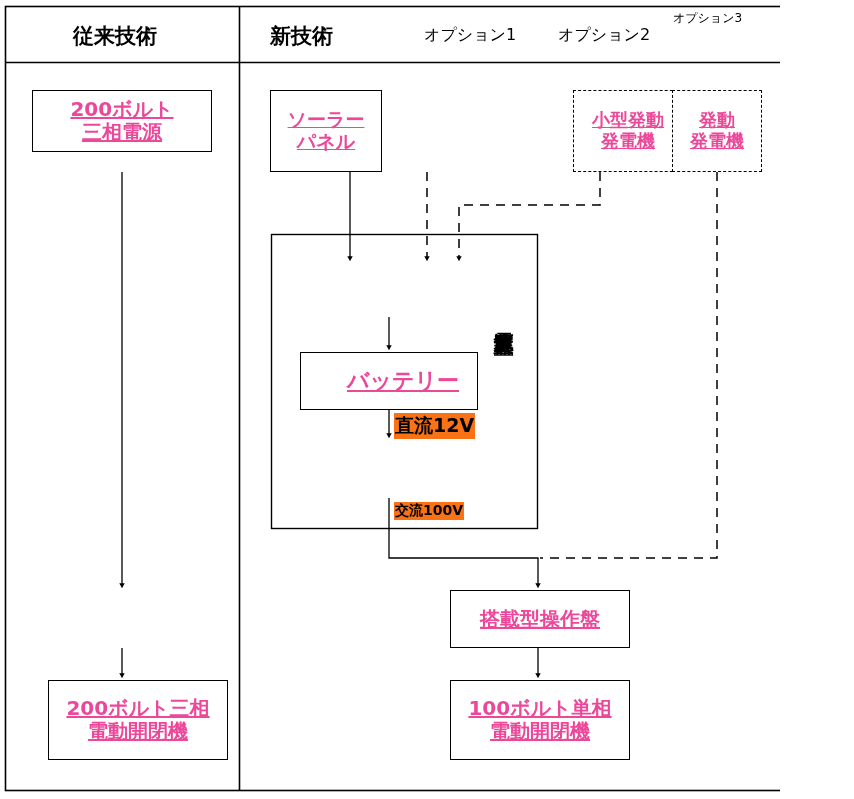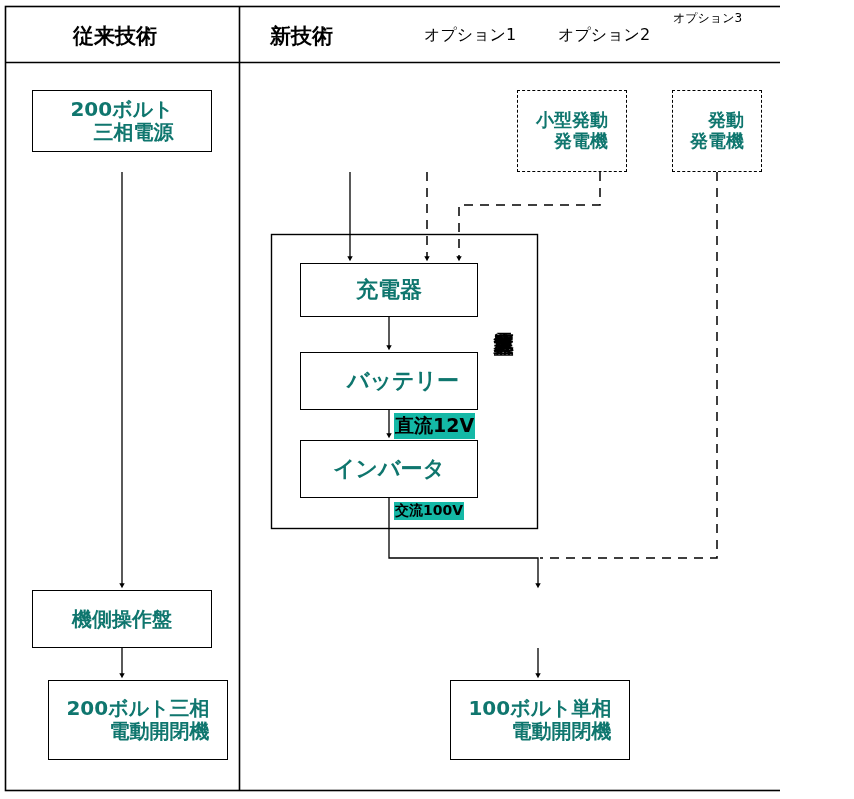--- a/index.html
+++ b/index.html
@@ -1,29 +1,29 @@
 <!DOCTYPE html>
 <html><head>
 <meta charset="utf-8">
 <style>
   html,body{margin:0;padding:0;background:#ffffff;}
   body{font-family:"DejaVu Sans","Liberation Sans",sans-serif;}
   #root{position:relative;width:780px;height:799px;background:#ffffff;overflow:hidden;}
   svg#canvas{position:absolute;left:0;top:0;width:854px;height:799px;}
 
   .node{position:absolute;box-sizing:border-box;background:#ffffff;
-        display:flex;align-items:center;justify-content:center;text-align:right;
-        color:#0f766e;line-height:1.15;white-space:pre-line;}
+        display:flex;align-items:center;justify-content:center;text-align:center;
+        color:#ec4899;line-height:1.15;white-space:pre-line;text-decoration:underline;}
   .node.solid{border:1.4px solid #000;}
   .node.dashed{border:1.7px dashed #000;}
 
   .hdr{position:absolute;color:#000;white-space:nowrap;}
   .hdr.bold{font-weight:bold;}
 
-  .edge-label{position:absolute;color:#000;background:#14b8a6;white-space:nowrap;
+  .edge-label{position:absolute;color:#000;background:#f97316;white-space:nowrap;
               padding:0 1px;font-weight:bold;}
 
   .vlabel{position:absolute;color:#000;font-weight:bold;line-height:1.0;
           writing-mode:vertical-rl;text-orientation:upright;letter-spacing:1px;}
 </style>
 </head>
 <body>
 
 <div id="root">
 
@@ -62,39 +62,39 @@
 
   <div class="hdr bold" style="left:73px;top:22px;font-size:21px;">従来技術</div>
   <div class="hdr bold" style="left:270px;top:22px;font-size:21px;">新技術</div>
   <div class="hdr" style="left:396px;top:25px;font-size:16px;margin-left:28px;">オプション1</div>
   <div class="hdr" style="left:558px;top:25px;font-size:16px;">オプション2</div>
   <div class="hdr" style="left:673px;top:10px;font-size:12px;">オプション3</div>
 
   <div class="node solid" style="left:32px;top:90px;width:180px;height:62px;font-size:20px;font-weight:bold;">200ボルト
 三相電源</div>
 
-  <div class="node solid" style="left:32px;top:590px;width:180px;height:58px;font-size:20px;font-weight:bold;">機側操作盤</div>
 
   <div class="node solid" style="left:32px;top:680px;width:180px;height:80px;font-size:20px;font-weight:bold;margin-left:16px;">200ボルト三相
 電動開閉機</div>
 
+  <div class="node solid" style="left:270px;top:90px;width:112px;height:82px;font-size:19px;font-weight:bold;">ソーラー
+パネル</div>
 
 
-  <div class="node dashed" style="left:517px;top:90px;width:110px;height:82px;font-size:18px;font-weight:bold;">小型発動
+  <div class="node dashed" style="left:573px;top:90px;width:110px;height:82px;font-size:18px;font-weight:bold;">小型発動
 発電機</div>
 
   <div class="node dashed" style="left:672px;top:90px;width:90px;height:82px;font-size:18px;font-weight:bold;">発動
 発電機</div>
 
-  <div class="node solid" style="left:300px;top:263px;width:178px;height:54px;font-size:22px;font-weight:bold;">充電器</div>
 
   <div class="node solid" style="left:300px;top:352px;width:178px;height:58px;font-size:22px;font-weight:bold;padding-left:28px;">バッテリー</div>
 
-  <div class="node solid" style="left:300px;top:440px;width:178px;height:58px;font-size:22px;font-weight:bold;">インバータ</div>
 
+  <div class="node solid" style="left:450px;top:590px;width:180px;height:58px;font-size:20px;font-weight:bold;">搭載型操作盤</div>
 
   <div class="node solid" style="left:450px;top:680px;width:180px;height:80px;font-size:20px;font-weight:bold;">100ボルト単相
 電動開閉機</div>
 
   <div class="vlabel" style="left:494px;top:316px;font-size:20px;">電源装置盤</div>
 
   <div class="edge-label" style="left:394px;top:413px;font-size:19px;">直流12V</div>
 
   <div class="edge-label" style="left:394px;top:502px;font-size:14px;">交流100V</div>
 

